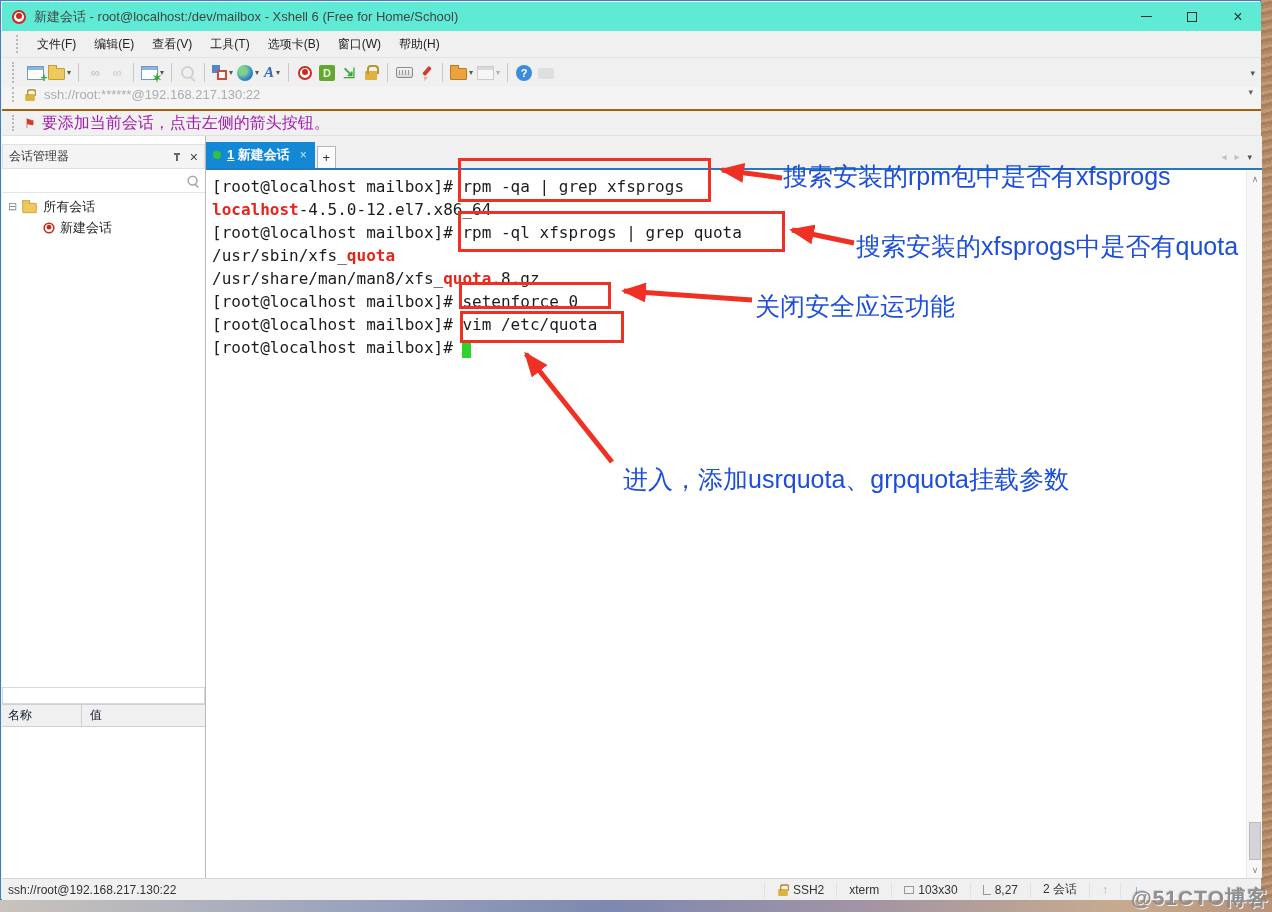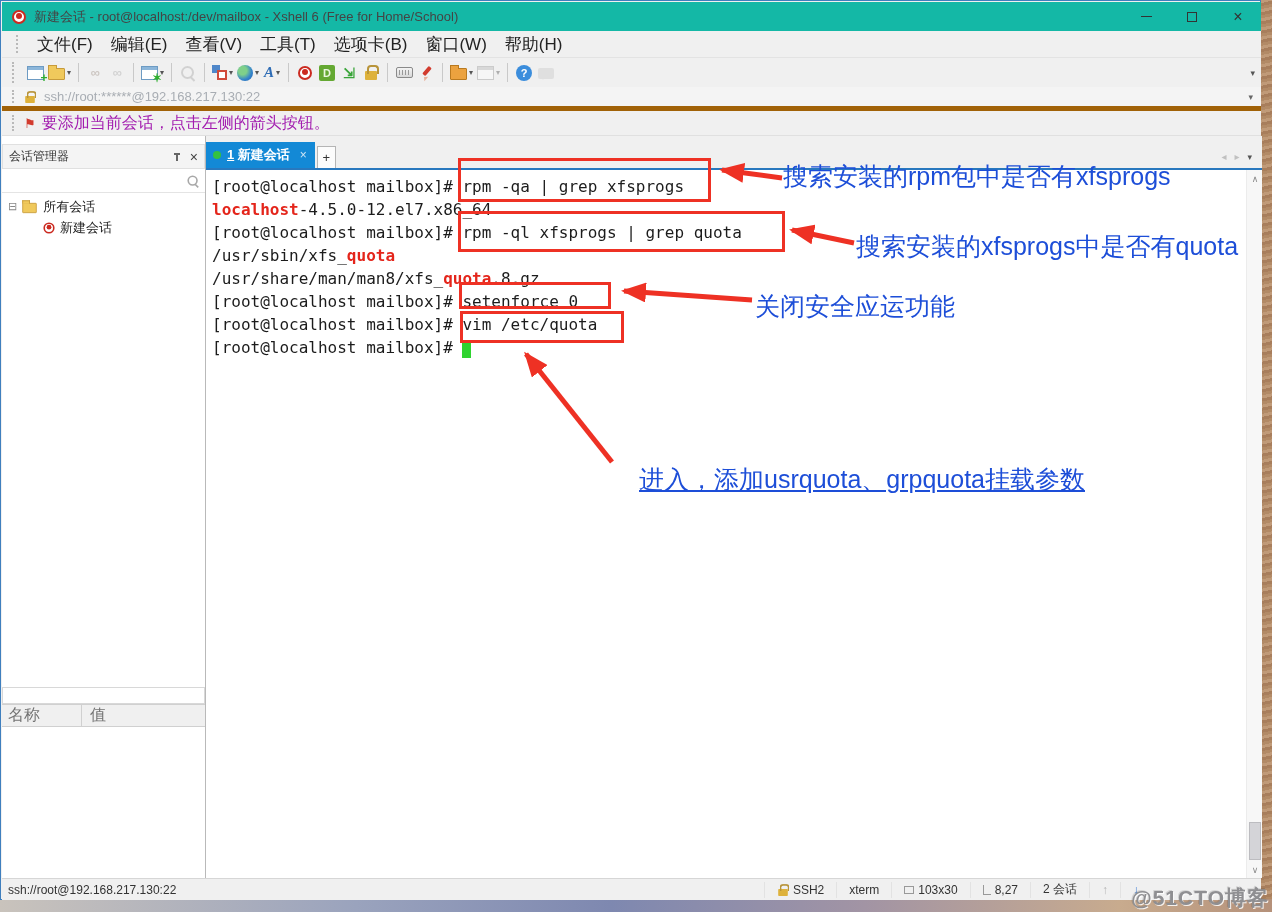--- a/index.html
+++ b/index.html
@@ -11,32 +11,32 @@
   #wall-right { position:absolute; left:1261px; top:0; width:11px; height:912px;
     background:repeating-linear-gradient(168deg,#c09a78 0 3px,#a87e5c 3px 6px,#b28a66 6px 9px); }
   #wall-bottom { position:absolute; left:0; top:899px; width:1272px; height:13px;
     background:linear-gradient(90deg,#c9c3bc 0%,#9aa3bd 28%,#7e88b0 48%,#a294a4 68%,#c8ab8e 88%,#b5917a 100%); }
 
   
   #window { position:absolute; left:0; top:0; width:1261px; height:900px;
     border:1px solid #3f7fbe; background:#f0f0f0; }
   .bar { position:absolute; left:1px; width:1259px; }
 
-  #titlebar { top:1px; height:29px; background:#14b8a6; display:flex; align-items:center; }
+  #titlebar { top:1px; height:29px; background:#5eead4; display:flex; align-items:center; }
   #titlebar .title { font-size:13px; color:#444; margin-left:8px; }
   #wincontrols { margin-left:auto; display:flex; height:100%; }
   .wbtn { width:46px; height:100%; display:flex; align-items:center; justify-content:center; color:#333; }
   .wbtn .minbar { width:11px; height:1px; background:#333; }
   .wbtn .maxbox { width:10px; height:10px; border:1px solid #333; }
   .wbtn.close { font-size:16px; }
 
   #menubar { top:30px; height:27px; background:#f0f0f0; display:flex; align-items:center;
     border-bottom:1px solid #e3e3e3; padding-left:14px; }
   .grip { width:4px; height:70%; border-left:2px dotted #b9b9b9; margin-right:8px; }
-  .menu-item { font-size:17px; color:#222; padding:3px 9px; }
+  .menu-item { font-size:12px; color:#222; padding:3px 9px; }
 
   #toolbar { top:57px; height:29px; background:#f0f0f0; display:flex; align-items:center; padding-left:10px; }
   .tbtn { height:24px; min-width:22px; padding:0 2px; display:inline-flex; align-items:center; justify-content:center; position:relative; }
   .tbtn.off { opacity:.42; filter:grayscale(.7); }
   .tbtn .dd { font-size:8px; color:#555; margin-left:2px; }
   .tb-sep { width:1px; height:19px; background:#c9c9c9; margin:0 5px; }
   #tb-overflow { margin-left:auto; margin-right:6px; font-size:9px; color:#555; }
 
   
   .ic-win { width:17px; height:14px; border:1px solid #6d9bc3; background:#fff; position:relative; display:inline-block; }
@@ -74,41 +74,41 @@
   .ic-chain.gray { color:#aaa; }
   .ic-fs { color:#3aa53a; font-weight:bold; font-size:14px; }
   .ic-flag { color:#d23b2e; font-size:13px; }
   .ic-pin { width:10px; height:10px; position:relative; display:inline-block; }
   .ic-pin::before { content:''; position:absolute; left:2px; top:1px; width:6px; height:2px; background:#666; }
   .ic-pin::after { content:''; position:absolute; left:4px; top:1px; width:2px; height:8px; background:#666; }
   .ic-x { color:#444; font-size:14px; line-height:1; }
   .ic-sizebox { width:10px; height:8px; border:1px solid #999; display:inline-block; }
   .ic-caretbox { width:8px; height:10px; border-left:1px solid #999; border-bottom:1px solid #999; display:inline-block; }
 
-  #addressbar { top:86px; height:24px; background:#f4f4f4; border-bottom:5px solid #a16207; display:flex; align-items:center; padding-left:10px; }
+  #addressbar { top:86px; height:24px; background:#f4f4f4; border-bottom:2px solid #a16207; display:flex; align-items:flex-start; padding-left:10px; }
   #addressbar .url { font-size:13px; color:#a8adb3; margin-left:8px; }
   #addressbar .caret { margin-left:auto; margin-right:8px; font-size:9px; color:#666; }
   #infobar { top:110px; height:25px; background:#f0f0f0; border-bottom:1px solid #e0e0e0; display:flex; align-items:center; padding-left:10px; }
   #infobar .hint { font-size:16px; color:#a21caf; margin-left:6px; }
 
   
   #sidepanel { position:absolute; left:1px; top:135px; width:204px; height:742px; background:#fff; border-right:1px solid #b9b9b9; }
   #sp-header { position:absolute; left:0; top:8px; width:100%; height:25px; background:#f4f4f4; border:1px solid #e0e0e0; display:flex; align-items:center; padding:0 6px; }
   #sp-header .t { font-size:12px; color:#333; }
   #sp-header .spacer { flex:1; }
   #sp-search { position:absolute; left:0; top:34px; width:100%; height:23px; border-bottom:1px solid #e4e4e4; display:flex; align-items:center; }
   #sp-search input { flex:1; border:none; outline:none; height:100%; font-size:12px; padding-left:6px; }
   #sp-search .ic-search { transform:scale(.8); margin-right:4px; }
   #sp-tree { position:absolute; left:0; top:60px; width:100%; }
   .tree-row { display:flex; align-items:center; height:21px; font-size:13px; color:#222; }
   .tree-expand { font-size:11px; color:#888; margin:0 4px 0 6px; }
   .tree-row .ic-folder { transform:scale(.85); margin-right:5px; }
   .tree-row .ic-swirl { transform:scale(.8); margin-right:4px; }
   #sp-field { position:absolute; left:0; top:551px; width:100%; height:17px; background:#fff; border:1px solid #d8d8d8; }
-  #sp-props { position:absolute; left:0; top:568px; width:100%; height:23px; background:#f0f0f0; border-top:1px solid #d0d0d0; border-bottom:1px solid #d0d0d0; display:flex; align-items:center; font-size:16px; color:#737373; }
+  #sp-props { position:absolute; left:0; top:568px; width:100%; height:23px; background:#f0f0f0; border-top:1px solid #d0d0d0; border-bottom:1px solid #d0d0d0; display:flex; align-items:center; font-size:12px; color:#0f172a; }
   #sp-props .c1 { width:80px; padding-left:6px; border-right:1px solid #d0d0d0; height:100%; display:flex; align-items:center; }
   #sp-props .c2 { padding-left:8px; }
 
   
   #tabbar { position:absolute; left:205px; top:135px; width:1056px; height:34px; background:#f0f0f0; border-bottom:2px solid #2878be; display:flex; align-items:flex-end; }
   #tab-active { height:26px; background:#1389d6; color:#fff; display:flex; align-items:center; padding:0 8px 0 7px; }
   #tab-active .dot { width:8px; height:8px; border-radius:50%; background:#35c13f; margin-right:6px; }
   #tab-active .lbl { font-size:13px; font-weight:bold; }
   #tab-active .lbl u { text-decoration:underline; }
   #tab-active .tclose { margin-left:10px; color:#cfe6f5; font-size:12px; }
@@ -368,21 +368,21 @@
   </div>
 
   <div id="annotations">
       <div class="ann-box" style="left: 458px; top: 158px; width: 253px; height: 44px;"></div>
       <div class="ann-box" style="left: 458px; top: 211px; width: 327px; height: 41px;"></div>
       <div class="ann-box" style="left: 459px; top: 282px; width: 152px; height: 27px;"></div>
       <div class="ann-box" style="left: 460px; top: 311px; width: 164px; height: 32px;"></div>
       <div class="ann-label" style="left: 783px; top: 160px;">搜索安装的rpm包中是否有xfsprogs</div>
       <div class="ann-label" style="left: 856px; top: 230px;">搜索安装的xfsprogs中是否有quota</div>
       <div class="ann-label" style="left: 755px; top: 290px;">关闭安全应运功能</div>
-      <div class="ann-label" style="left: 639px; top: 463px; text-decoration: underline;">进入，添加usrquota、grpquota挂载参数</div>
+      <div class="ann-label" style="left: 623px; top: 463px;">进入，添加usrquota、grpquota挂载参数</div>
     </div>
   <svg id="arrowsvg" width="1272" height="912">
     <defs>
       <marker id="ah" markerWidth="5" markerHeight="4" refX="4.4" refY="2" orient="auto">
         <path d="M0,0 L5,2 L0,4 z" fill="#ee3124"></path>
       </marker>
     </defs>
   <line x1="782" y1="178" x2="722" y2="170" stroke="#ee3124" stroke-width="5" marker-end="url(#ah)"></line>
       <line x1="854" y1="243" x2="792" y2="230" stroke="#ee3124" stroke-width="5" marker-end="url(#ah)"></line>
       <line x1="752" y1="300" x2="624" y2="291" stroke="#ee3124" stroke-width="5" marker-end="url(#ah)"></line>

